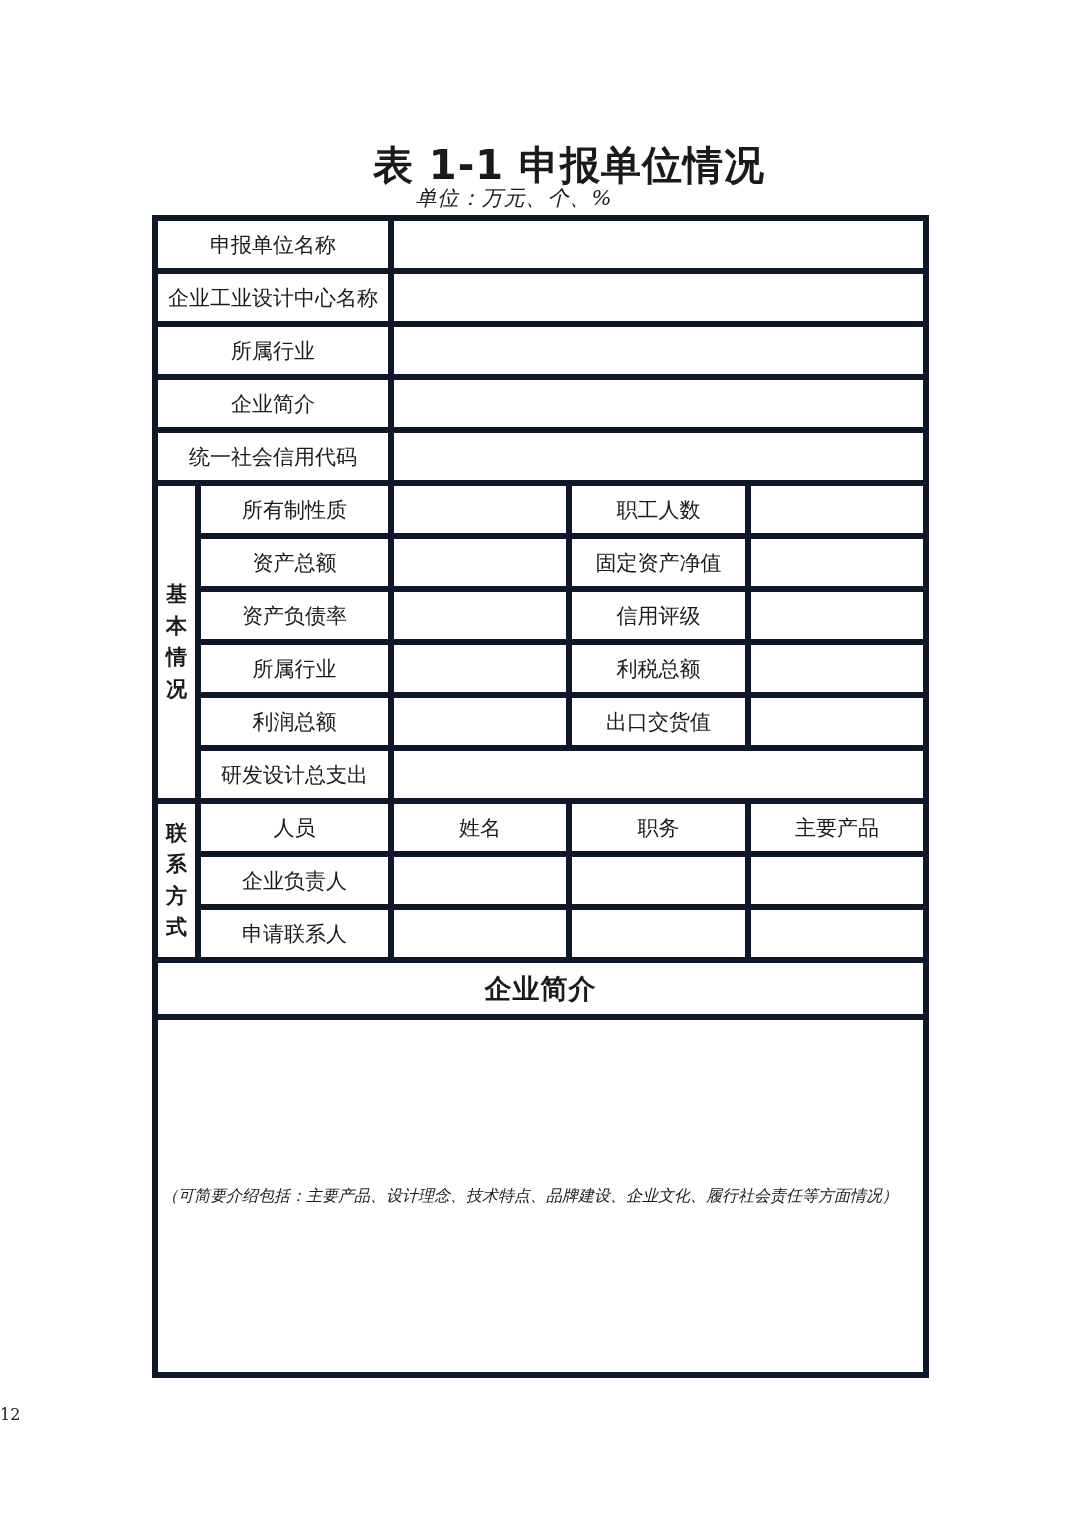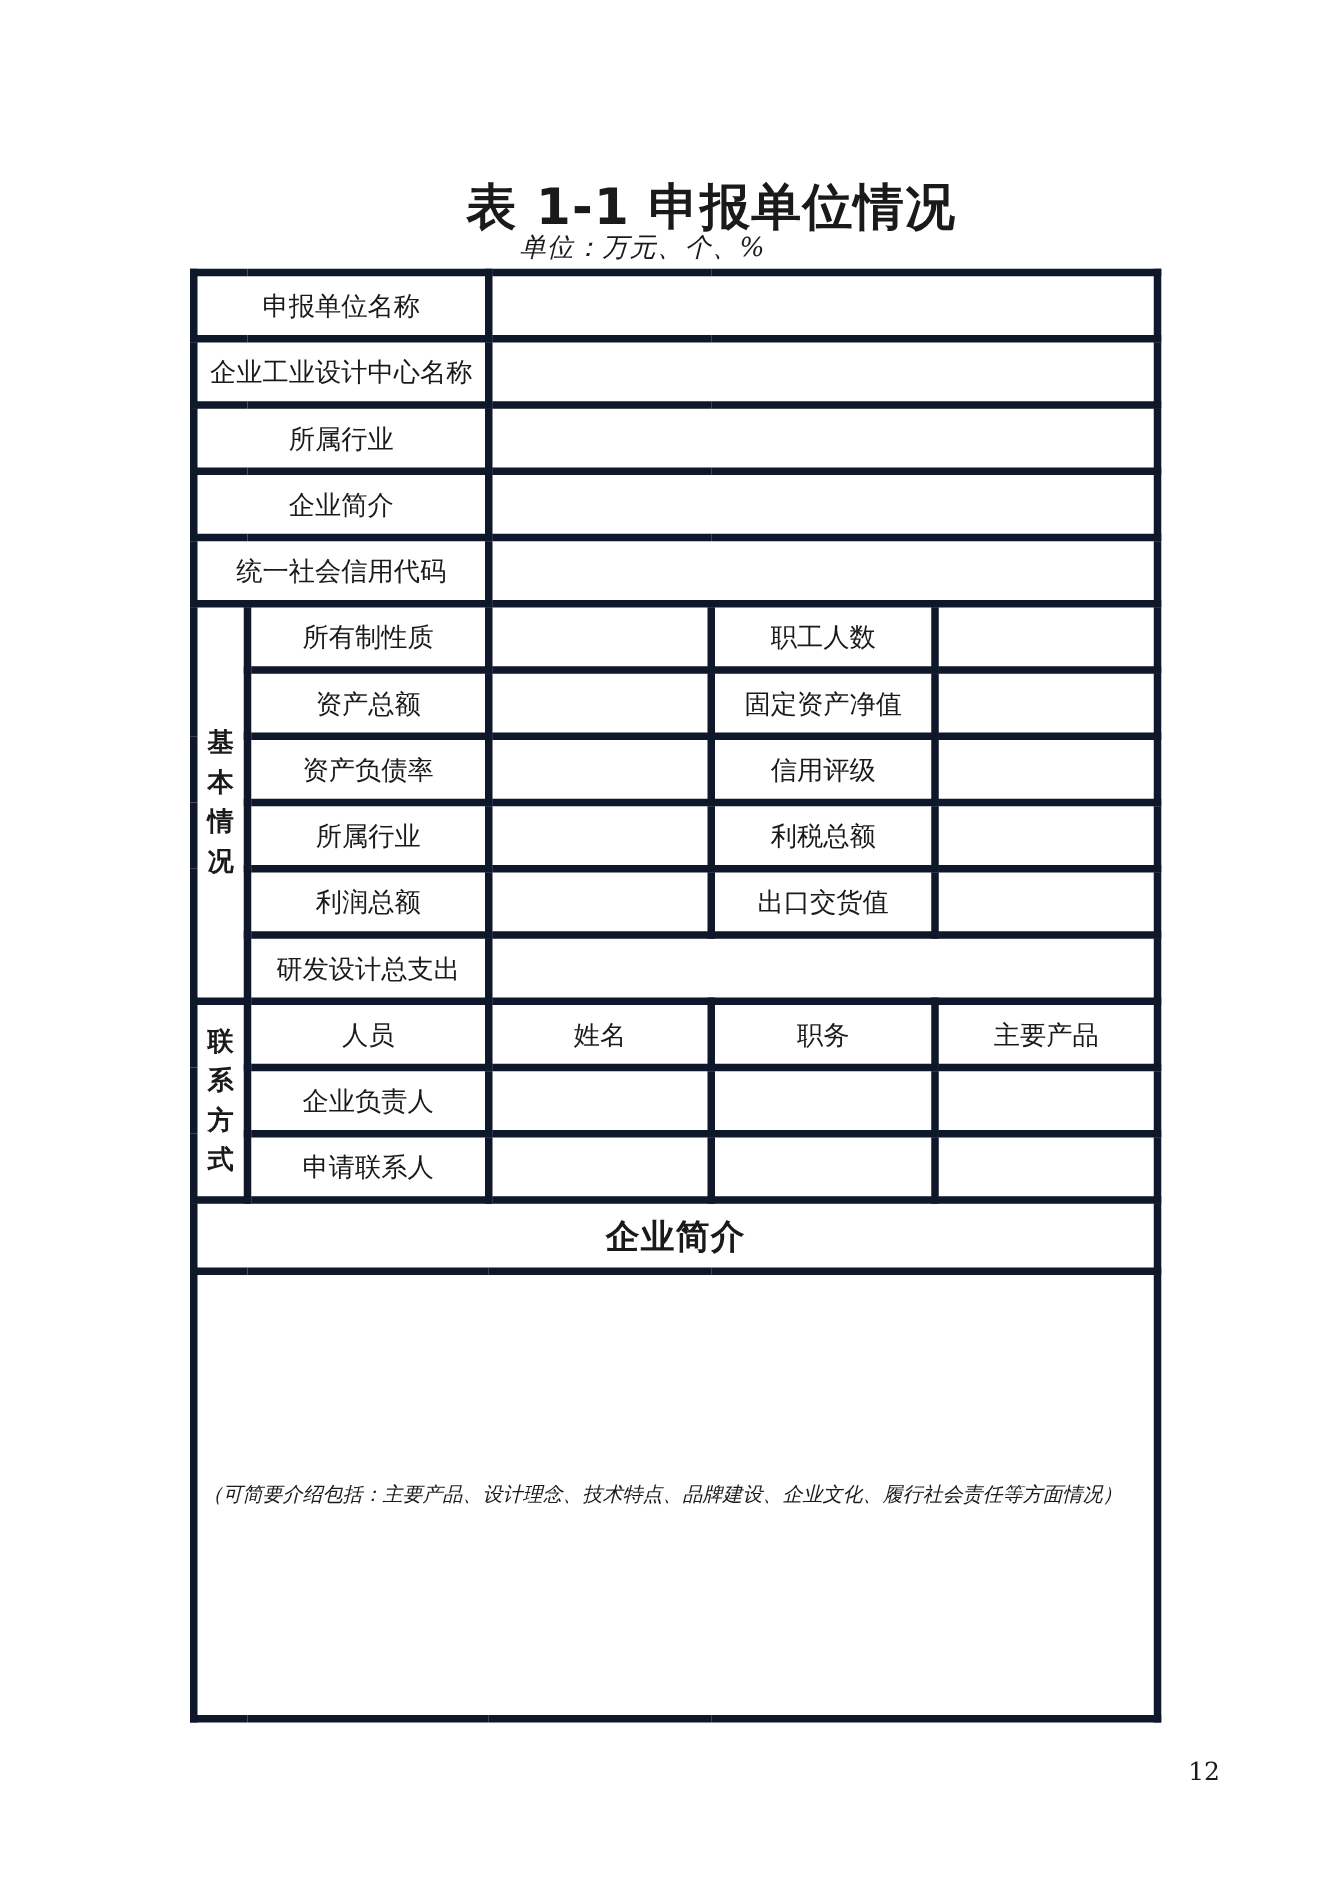--- a/index.html
+++ b/index.html
@@ -53,21 +53,21 @@
     vertical-align: top; text-align: left;
     padding: 142px 15px 0 15px;
   }
   .profile-note {
     font-style: italic;
     font-size: 16px; line-height: 2.15;
     text-align: justify;
   }
   .page-number {
     position: absolute; top: 1405px; left: 0; width: 976px;
-    text-align: right; font-size: 20px;
+    text-align: left; font-size: 16px;
   }
 </style>
 </head>
 <body>
 
 <div class="page-title">表 1-1 申报单位情况</div>
 <div class="unit-note">单位：万元、个、%</div>
 
 <table class="form">
   <colgroup>

